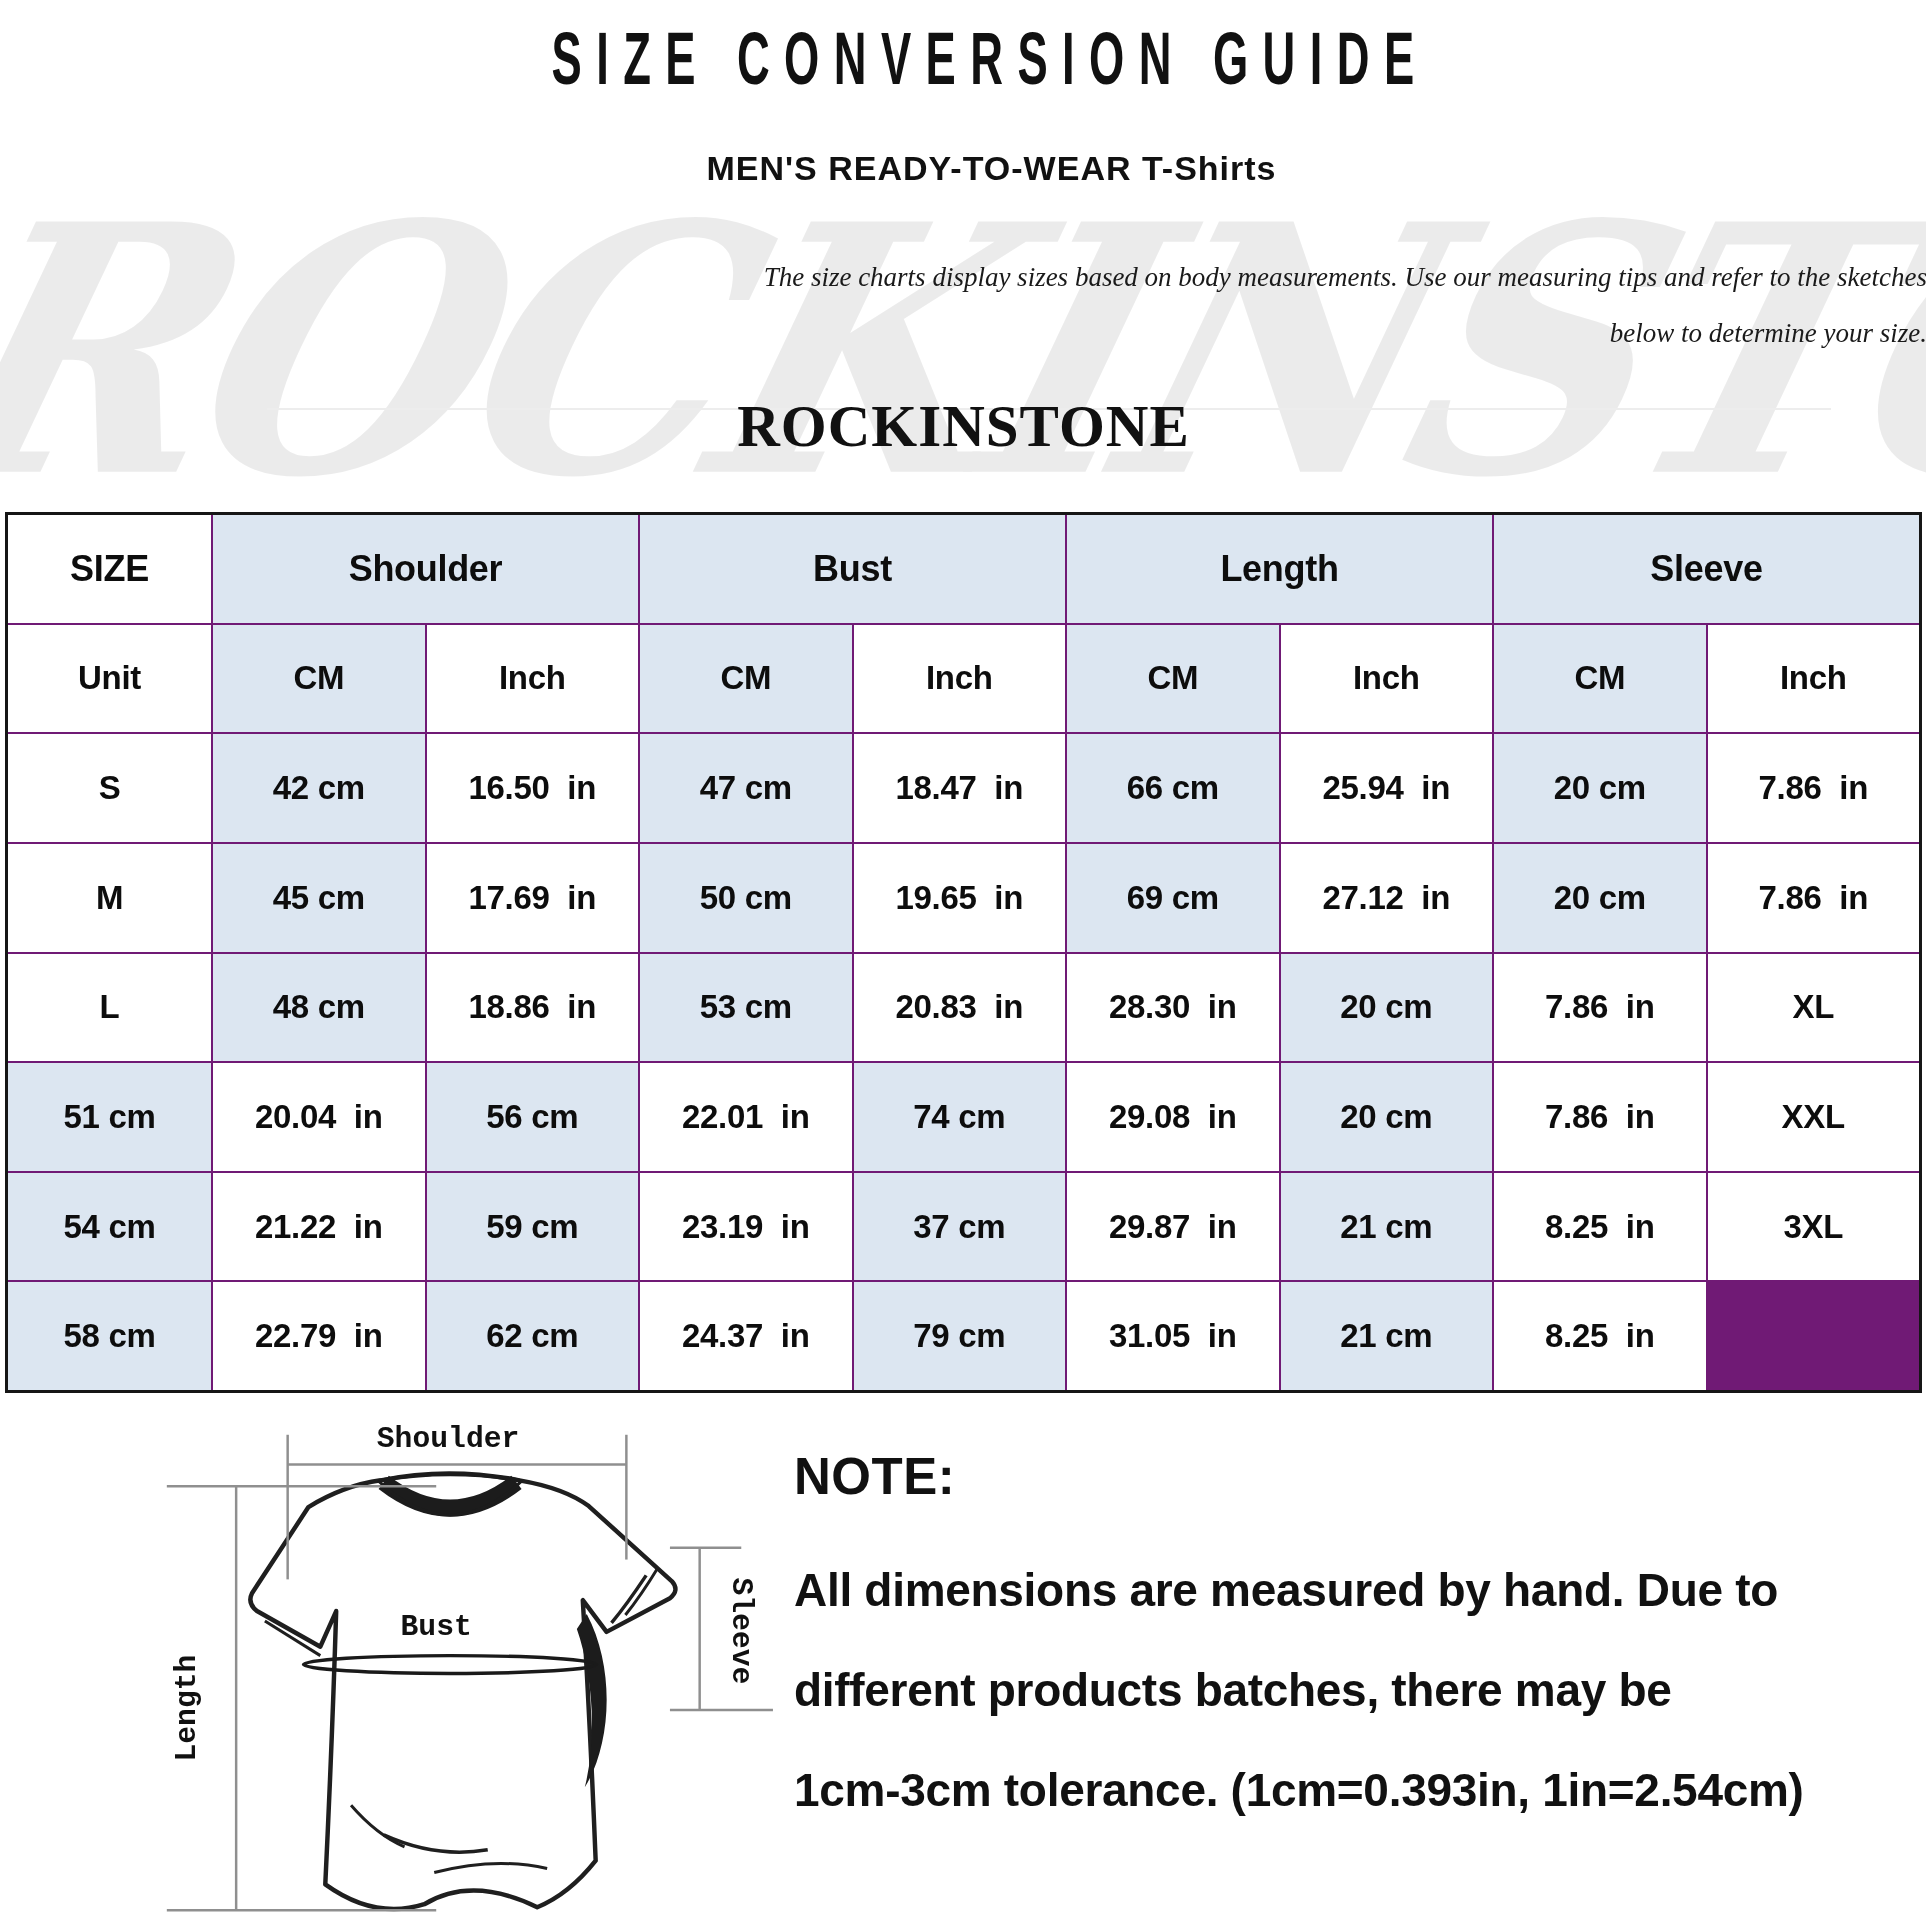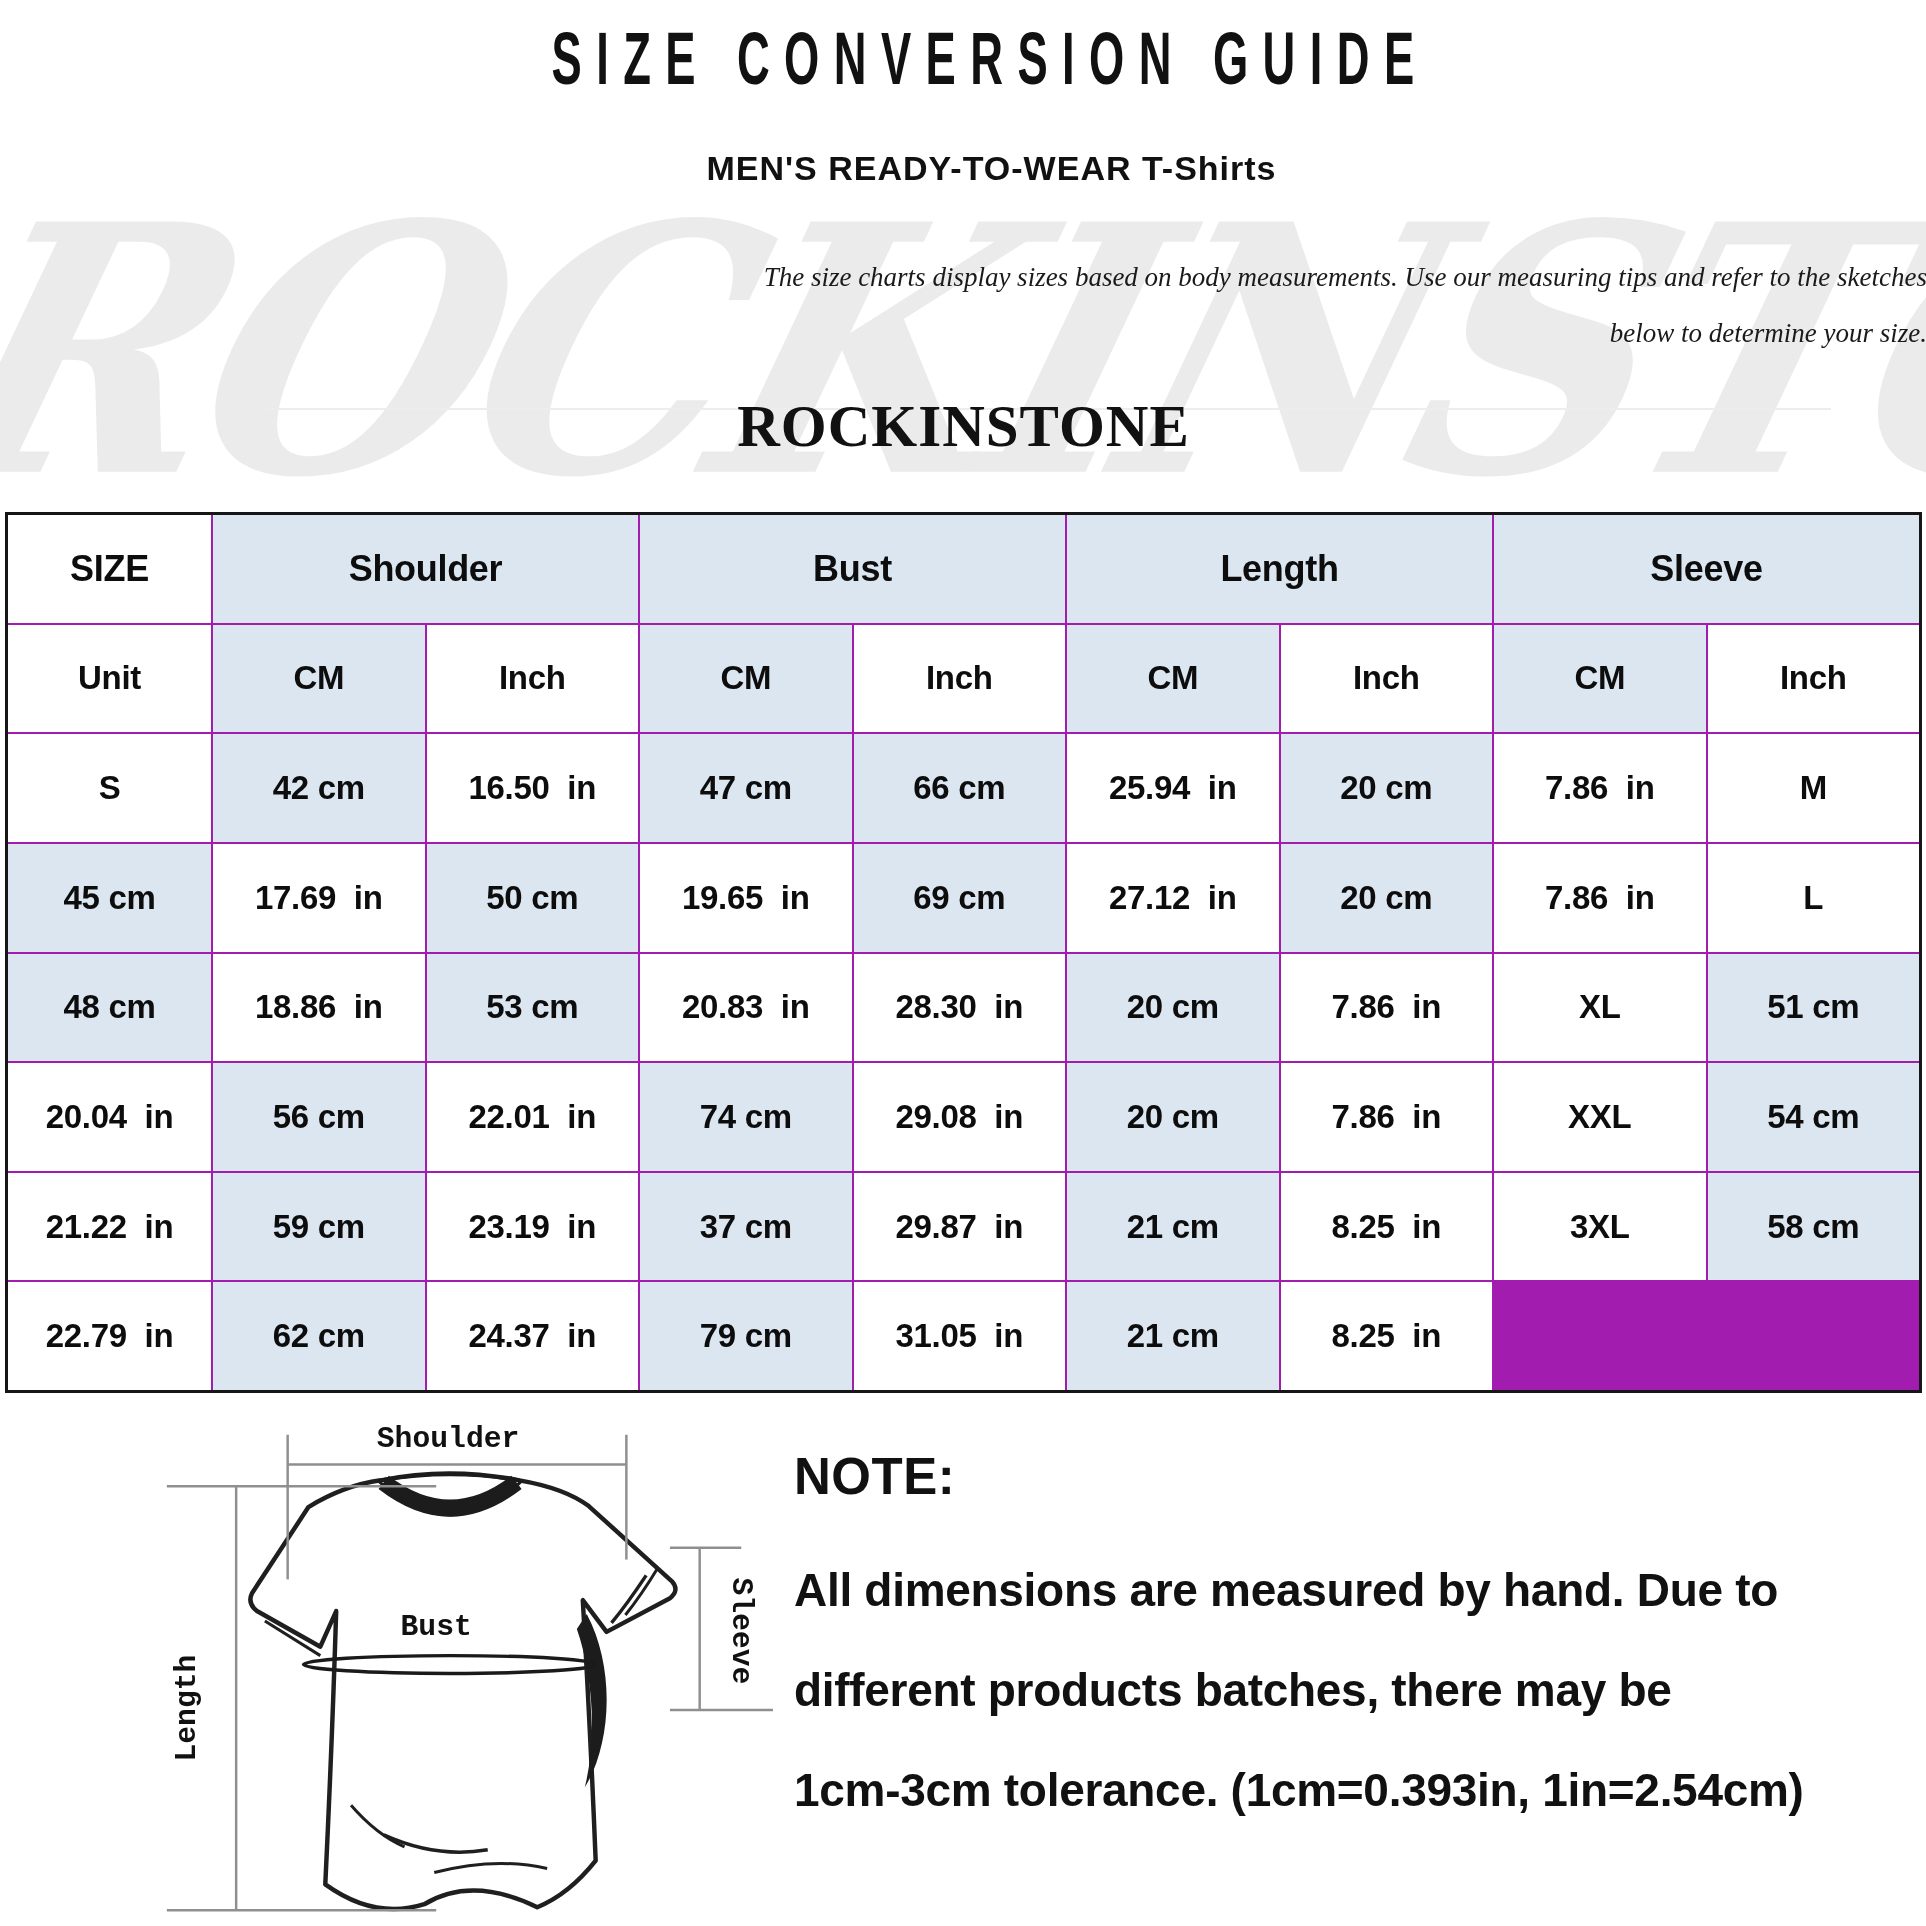--- a/index.html
+++ b/index.html
@@ -18,21 +18,21 @@
              transform:scale(0.72,1.18);transform-origin:center top;white-space:nowrap;}
   .subtitle{position:absolute;left:0;top:149px;width:100%;text-align:center;font-weight:700;
              font-size:34px;letter-spacing:1px;z-index:2;margin-left:28px;}
   .desc{position:absolute;left:0;top:249px;width:100%;text-align:right;z-index:2;
              font-family:"Liberation Serif",serif;font-style:italic;font-size:27px;line-height:56px;color:#1a1a1a;}
   .brand{position:absolute;left:0;top:392px;width:100%;text-align:center;z-index:2;
              font-family:"Liberation Serif",serif;font-weight:700;font-size:59px;letter-spacing:1px;}
   
   .tbl{position:absolute;left:5px;top:512px;width:1917px;height:881px;z-index:2;
        display:grid;grid-template-columns:203px repeat(8,1fr);grid-auto-rows:1fr;
-       gap:2px;background:#a21caf;border:3px solid #161616;box-sizing:border-box;}
+       gap:2px;background:#701a75;border:3px solid #161616;box-sizing:border-box;}
   .c{display:flex;align-items:center;justify-content:center;background:#ffffff;
      font-weight:700;font-size:33px;color:#0d0d0d;white-space:pre;letter-spacing:-0.3px;}
   .blue{background:#dce6f1;}
   .grp{grid-column:span 2;font-size:36px;}
   .hd{font-size:36px;}
   
   .shirt{position:absolute;left:139px;top:1411px;width:639px;height:516px;z-index:2;}
   
   .note{position:absolute;left:794px;top:1447px;width:1079px;z-index:2;}
   .note .note-h{font-weight:700;font-size:51px;margin:0 0 34px 0;letter-spacing:0.5px;}
@@ -73,20 +73,21 @@
     <div class="c">Inch</div>
     <div class="c blue">CM</div>
     <div class="c">Inch</div>
     <div class="c blue">CM</div>
     <div class="c">Inch</div>
 
     <div class="c">S</div>
     <div class="c blue">42 cm</div>
     <div class="c">16.50  in</div>
     <div class="c blue">47 cm</div>
+    <div class="c">18.47  in</div>
     <div class="c blue">66 cm</div>
     <div class="c">25.94  in</div>
     <div class="c blue">20 cm</div>
     <div class="c">7.86  in</div>
 
     <div class="c">M</div>
     <div class="c blue">45 cm</div>
     <div class="c">17.69  in</div>
     <div class="c blue">50 cm</div>
     <div class="c">19.65  in</div>

